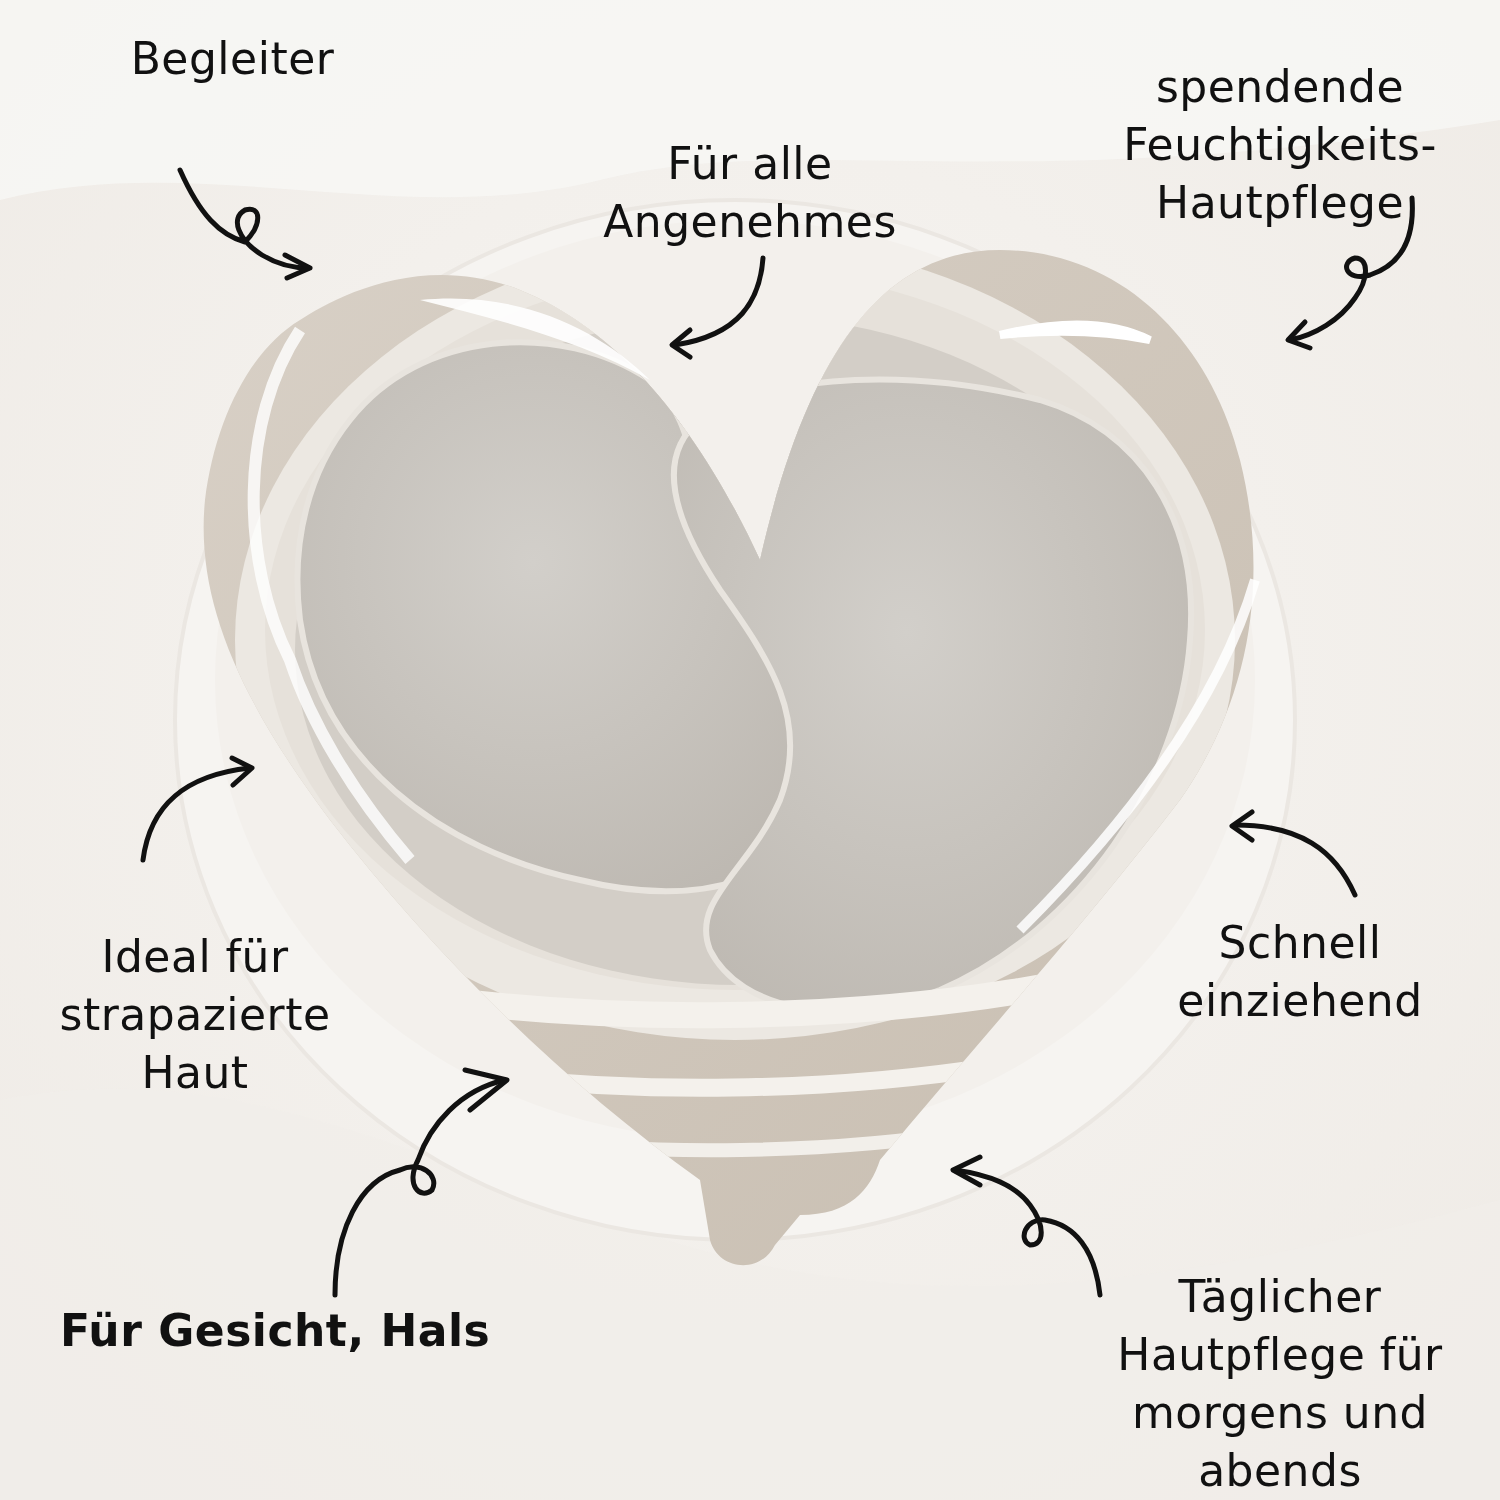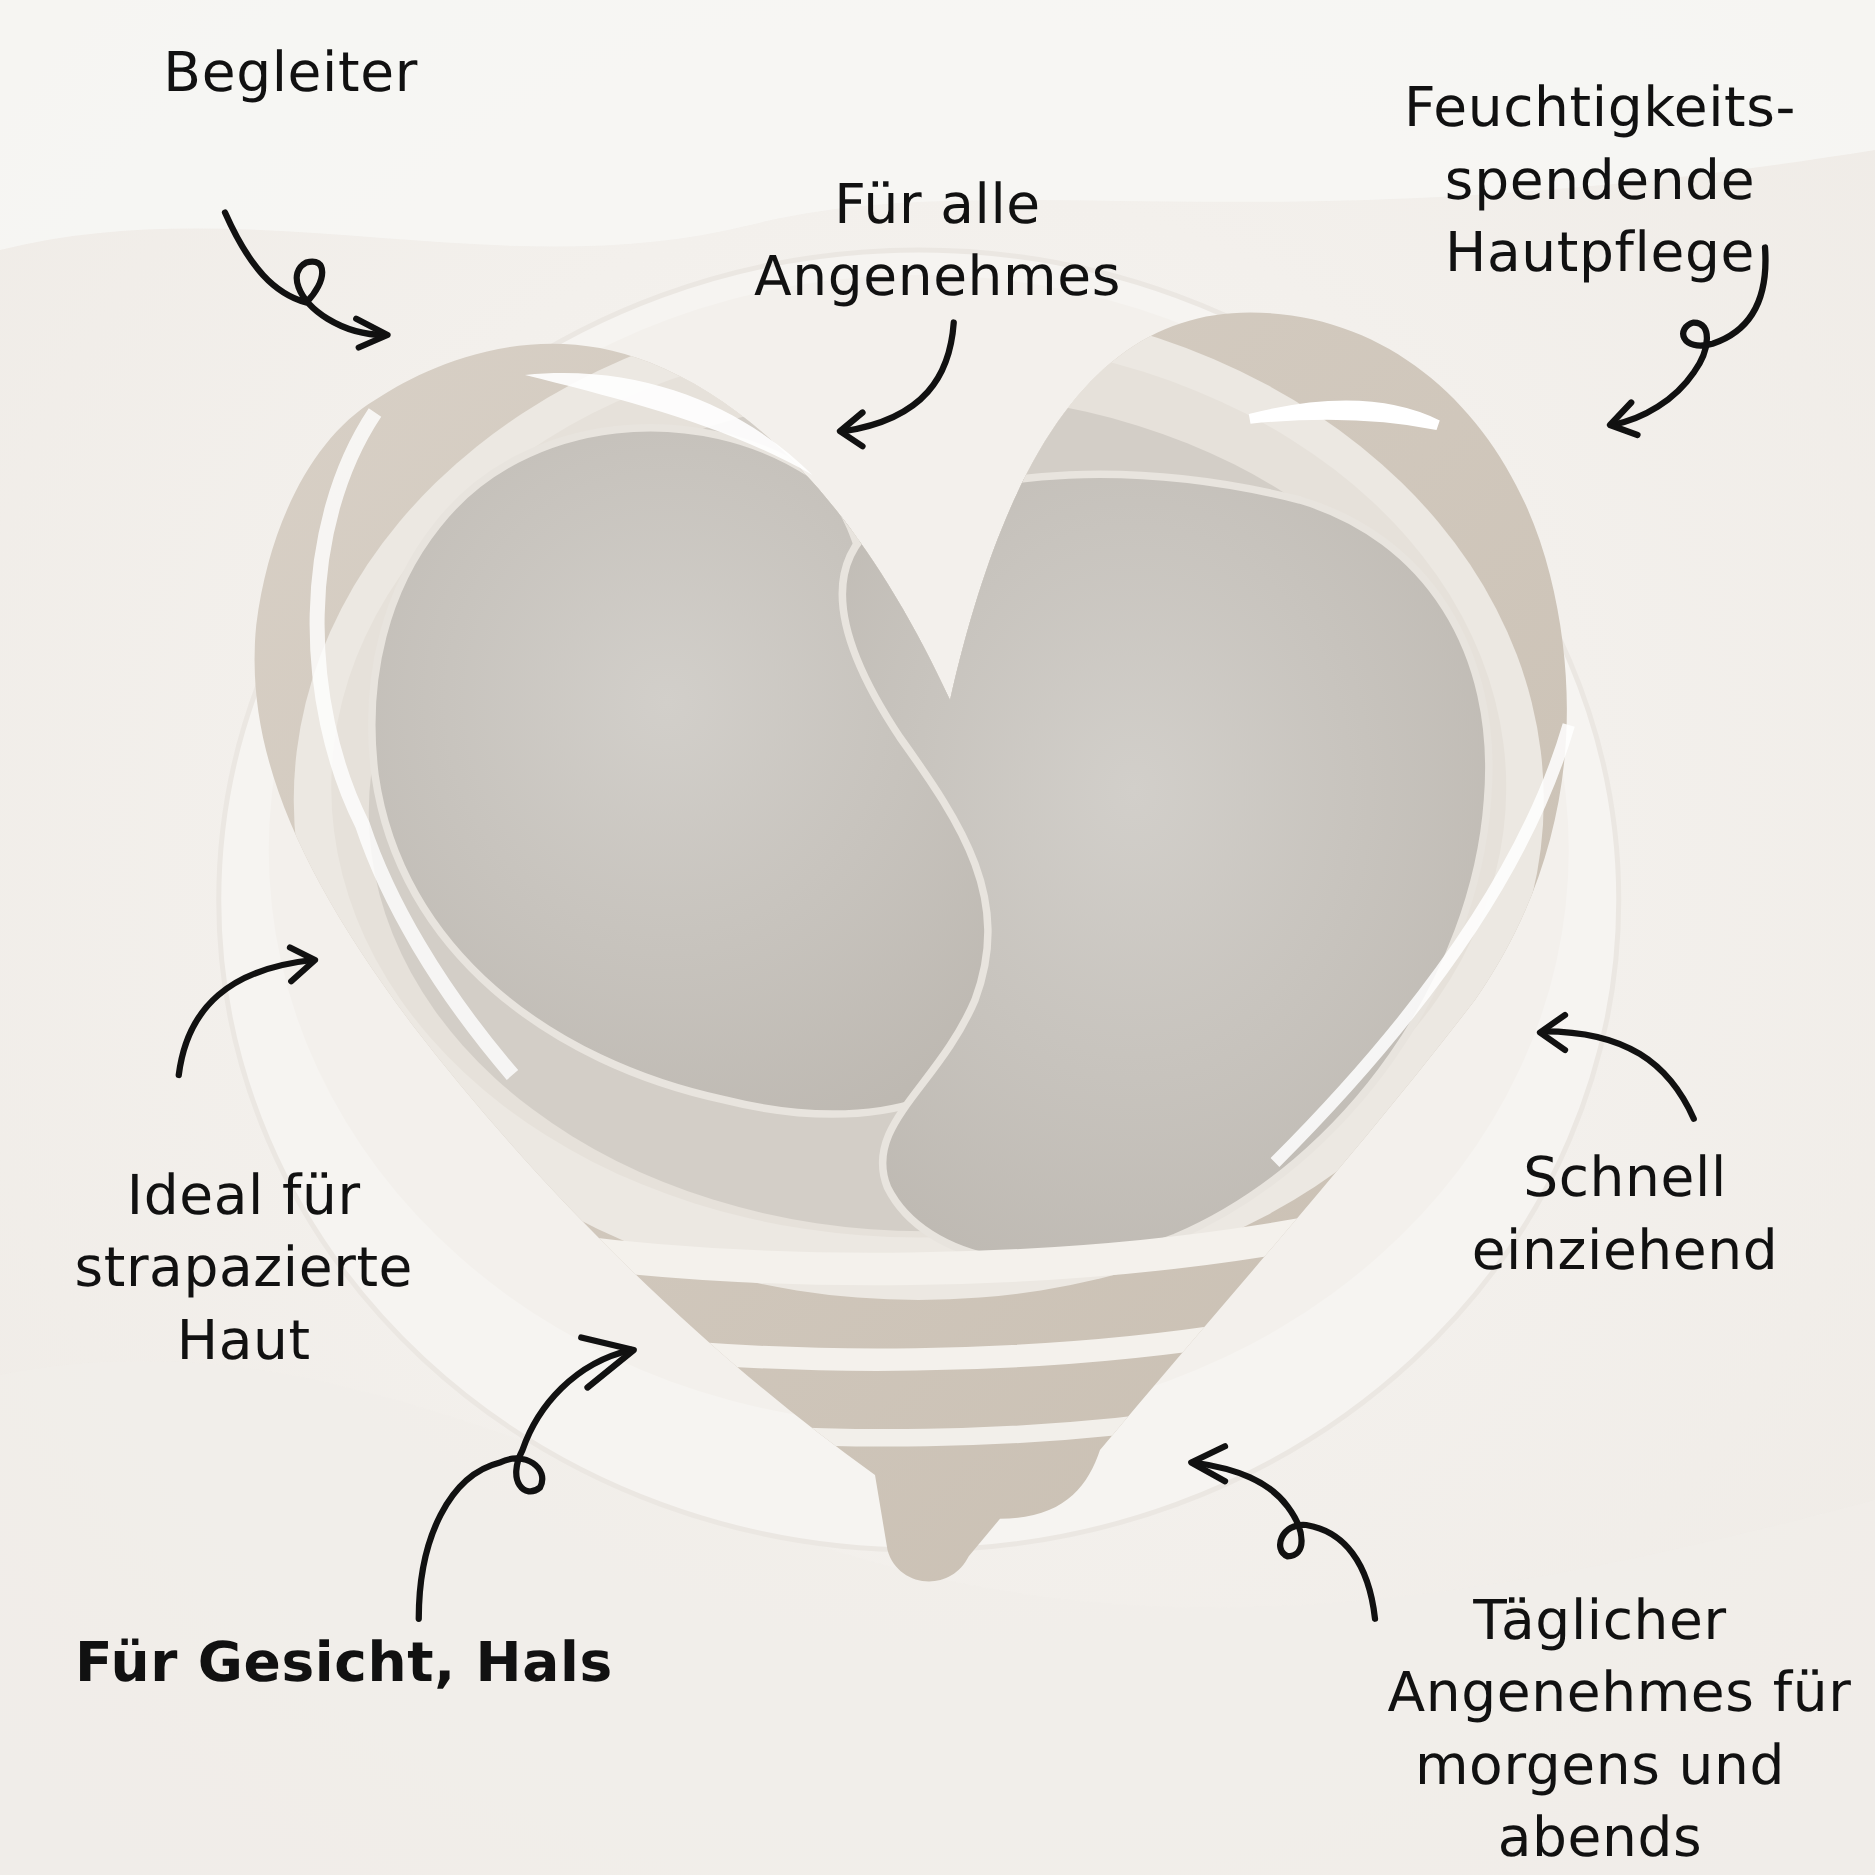--- a/index.html
+++ b/index.html
@@ -114,34 +114,34 @@
 </svg>
 
 <div id="lbl-1" class="label">
   <span>Begleiter</span>
 </div>
 <div id="lbl-2" class="label">
   <span>Für alle</span>
   <span>Angenehmes</span>
 </div>
 <div id="lbl-3" class="label">
+  <span>spendende</span>
   <span>Feuchtigkeits-</span>
-  <span>spendende</span>
   <span>Hautpflege</span>
 </div>
 <div id="lbl-4" class="label">
   <span>Ideal für</span>
   <span>strapazierte</span>
   <span>Haut</span>
 </div>
 <div id="lbl-5" class="label">
   <span>Schnell</span>
   <span>einziehend</span>
 </div>
 <div id="lbl-6" class="label">
   <span>Für Gesicht, Hals</span>
 </div>
 <div id="lbl-7" class="label">
   <span>Täglicher</span>
-  <span>Angenehmes für</span>
+  <span>Hautpflege für</span>
   <span>morgens und</span>
   <span>abends</span>
 </div>
 
 </body></html>

